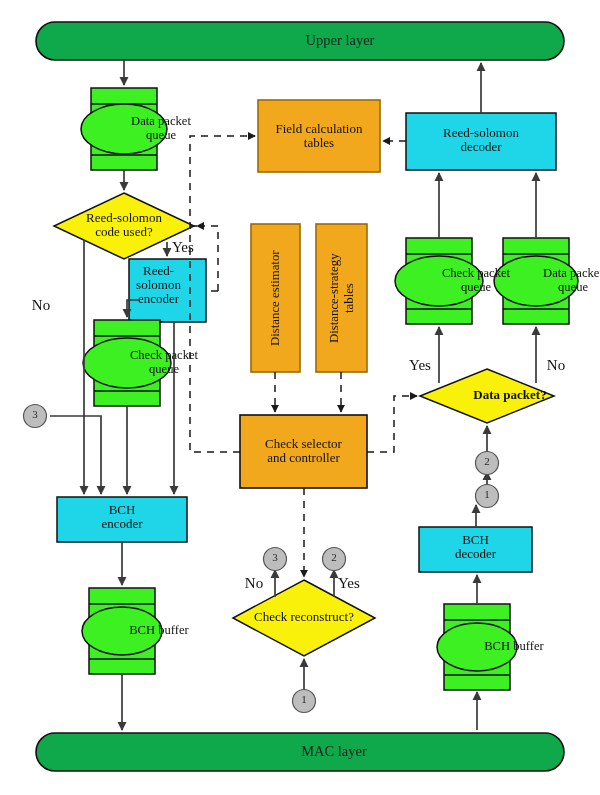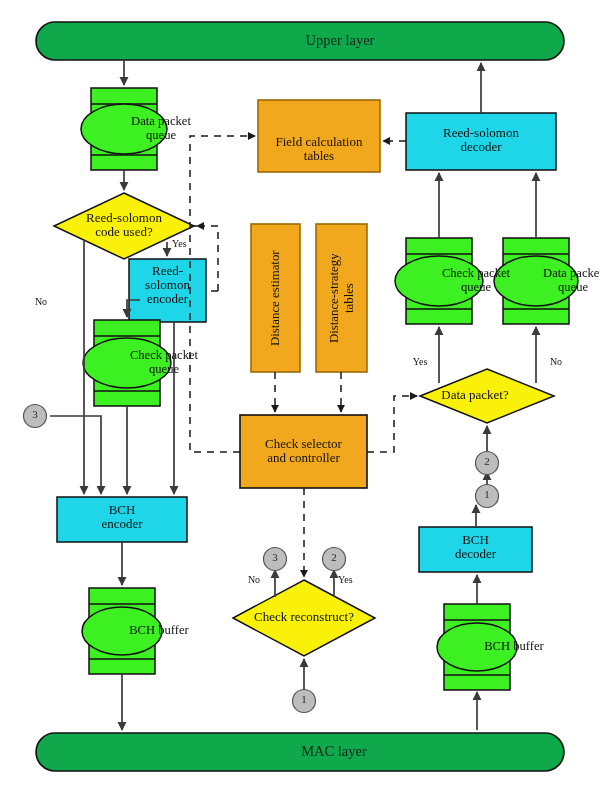--- a/index.html
+++ b/index.html
@@ -14,21 +14,21 @@
     color:#111111;
     text-align:center;
     line-height:1.08;
     pointer-events:none;
     white-space:pre-line;
   }
   .layer-lbl{font-size:14.5px;color:#10241a;}
   .box-lbl{font-size:13px;}
   .queue-lbl{font-size:12.6px;margin-left:37px;}
   .diamond-lbl{font-size:13px;}
-  .edge-lbl{font-size:10px;}
+  .edge-lbl{font-size:15px;}
   .circ-lbl{font-size:11px;color:#2a2a2a;}
   .vert-lbl{
     font-size:12.8px;
     writing-mode:vertical-rl;
     transform:rotate(180deg);
     transform-origin:center;
     white-space:pre-line;
     line-height:1.15;
   }
 </style>
@@ -176,33 +176,33 @@
 <div class="lbl queue-lbl" style="left:81px;top:115px;width:86px;">Data packet
 queue</div>
 
 <div class="lbl diamond-lbl" style="left:59px;top:211px;width:130px;">Reed-solomon
 code used?</div>
 
 <div class="lbl edge-lbl" style="left:172px;top:239px;width:30px;text-align:left;">Yes</div>
 
 <div class="lbl edge-lbl" style="left:23px;top:297px;width:36px;">No</div>
 
-<div class="lbl box-lbl" style="left:129px;top:264px;width:77px;">Reed-
+<div class="lbl box-lbl" style="left:120px;top:264px;width:77px;">Reed-
 solomon
 encoder</div>
 
 <div class="lbl queue-lbl" style="left:79px;top:349px;width:96px;">Check packet
 queue</div>
 
 <div class="lbl box-lbl" style="left:57px;top:503px;width:130px;">BCH
 encoder</div>
 
 <div class="lbl queue-lbl" style="left:82px;top:624px;width:80px;">BCH buffer</div>
 
-<div class="lbl box-lbl" style="left:258px;top:135px;width:122px;">Field calculation
+<div class="lbl box-lbl" style="left:258px;top:122px;width:122px;">Field calculation
 tables</div>
 
 <div class="lbl vert-lbl" style="left:251px;top:224px;width:49px;height:148px;display:flex;align-items:center;justify-content:center;">Distance estimator</div>
 
 <div class="lbl vert-lbl" style="left:316px;top:224px;width:51px;height:148px;display:flex;align-items:center;justify-content:center;">Distance-strategy
 tables</div>
 
 <div class="lbl box-lbl" style="left:240px;top:437px;width:127px;">Check selector
 and controller</div>
 
@@ -214,21 +214,21 @@
 
 <div class="lbl box-lbl" style="left:406px;top:126px;width:150px;">Reed-solomon
 decoder</div>
 
 <div class="lbl queue-lbl" style="left:391px;top:267px;width:96px;">Check packet
 queue</div>
 
 <div class="lbl queue-lbl" style="left:493px;top:267px;width:86px;">Data packet
 queue</div>
 
-<div class="lbl diamond-lbl" style="left:415px;top:388px;width:120px;">Data packet?</div>
+<div class="lbl diamond-lbl" style="left:450px;top:388px;width:120px;font-weight:bold;">Data packet?</div>
 
 <div class="lbl edge-lbl" style="left:403px;top:357px;width:34px;">Yes</div>
 
 <div class="lbl edge-lbl" style="left:540px;top:357px;width:32px;">No</div>
 
 <div class="lbl box-lbl" style="left:419px;top:533px;width:113px;">BCH
 decoder</div>
 
 <div class="lbl queue-lbl" style="left:437px;top:640px;width:80px;">BCH buffer</div>
 

